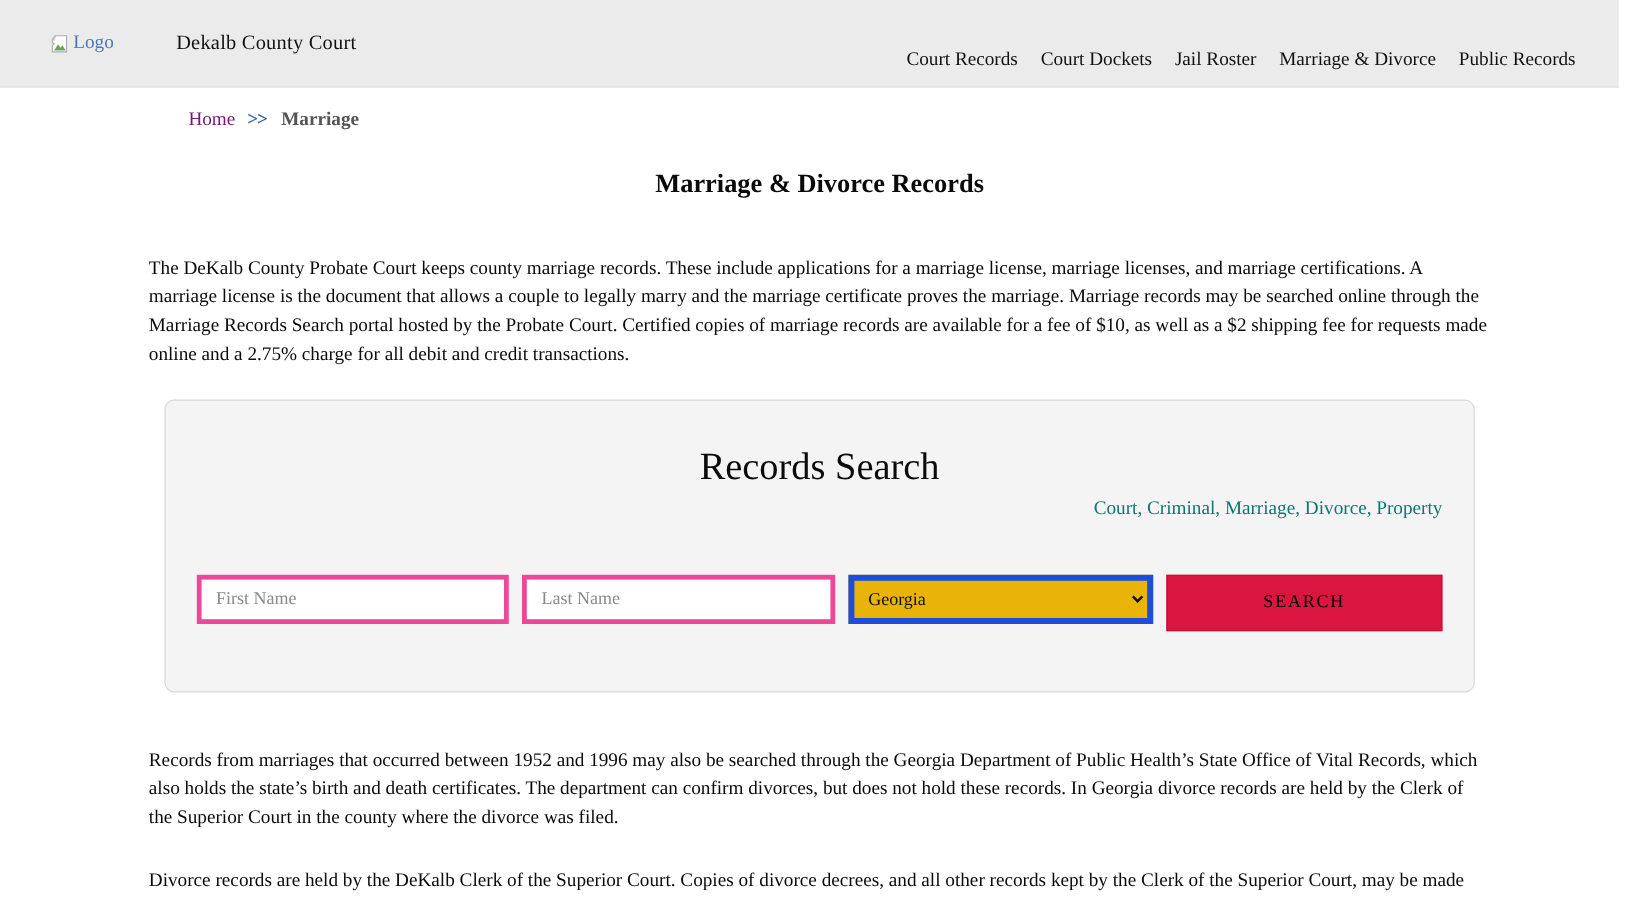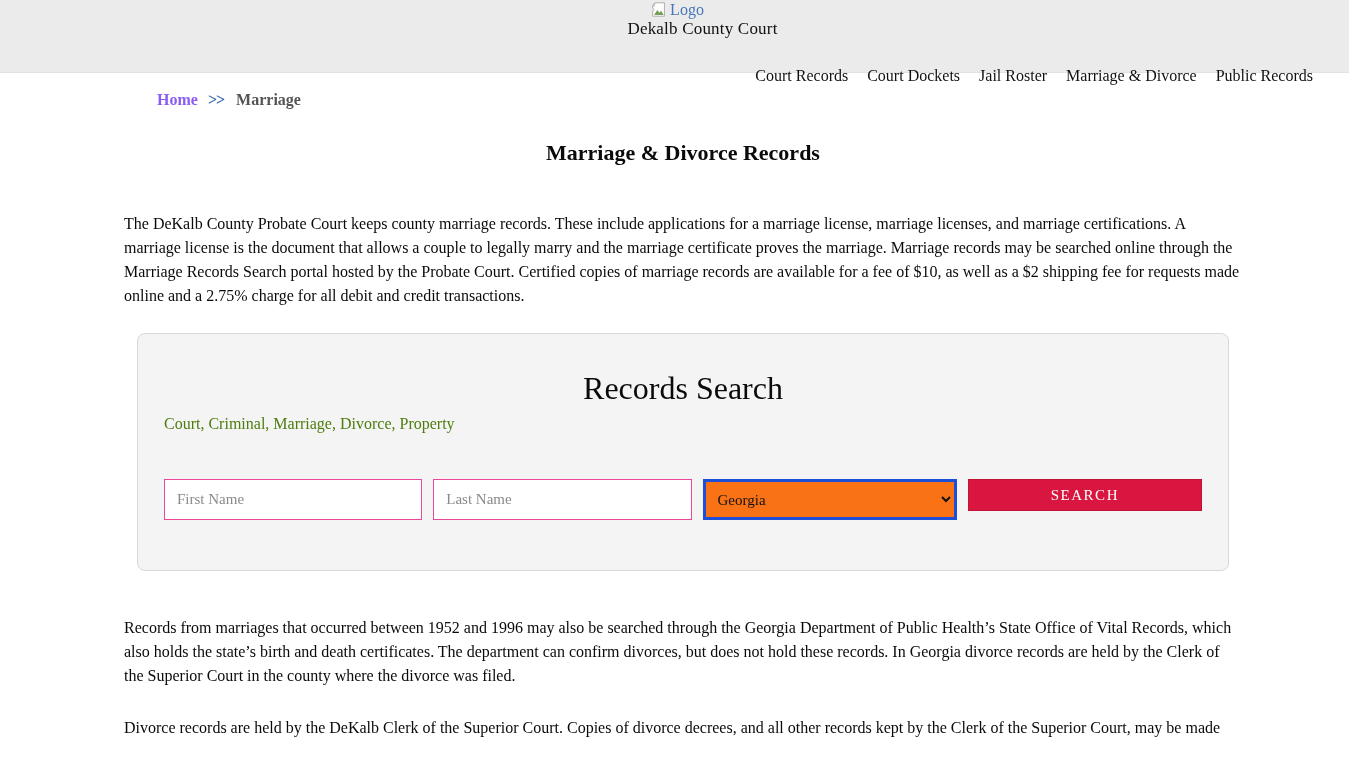--- a/index.html
+++ b/index.html
@@ -13,21 +13,20 @@
 
   
   .site-header {
     width: 1349px;              
     height: 73px;
     background: #ebebeb;
     border-bottom: 1px solid #e2e2e2;
     display: flex;
     align-items: center;
     padding: 0 36px 0 40px;
-    flex-direction: column;
   }
   .logo-wrap {
     display: flex;
     align-items: center;
     gap: 2px;
     cursor: pointer;
   }
   .broken-img { display: inline-flex; align-items: center; }
   .logo-alt {
     color: #4a77bb;
@@ -63,24 +62,23 @@
   
   .breadcrumb {
     margin-top: 18px;
     padding-left: 33px;
     font-size: 16px;
     display: flex;
     align-items: baseline;
     gap: 10px;
   }
   .breadcrumb .bc-home {
-    color: #8b5cf6;
+    color: #701a75;
     text-decoration: none;
     cursor: pointer;
-    font-weight: bold;
   }
   .breadcrumb .bc-sep {
     color: #2e5fa8;
     font-weight: bold;
     letter-spacing: -1px;
   }
   .breadcrumb .bc-current {
     color: #555;
     font-weight: bold;
     margin-left: 2px;
@@ -109,54 +107,54 @@
     border-radius: 8px;
     padding: 36px 26px 50px 26px;
   }
   .search-panel h2 {
     text-align: center;
     font-size: 32px;
     font-weight: normal;
     color: #0a0a0a;
   }
   .search-subtitle {
-    text-align: left;
+    text-align: right;
     font-size: 16px;
     margin-top: 8px;
-    color: #4d7c0f;
+    color: #0f766e;
   }
   .search-form {
     margin-top: 46px;
     display: flex;
     gap: 11px;
   }
   .search-form .field {
     flex: 1;
     height: 41px;
     font-family: "Liberation Serif", serif;
     font-size: 15px;
   }
   .search-form input {
-    border: 1px solid #ec4899;
+    border: 4px solid #ec4899;
     background: #fff;
     padding: 0 12px;
     color: #222;
   }
   .search-form input::placeholder { color: #8a8a8a; opacity: 1; }
   .search-form select {
-    border: 3px solid #1d4ed8;
-    background: #f97316;
+    border: 5px solid #1d4ed8;
+    background: #eab308;
     padding: 0 8px;
     color: #111;
   }
   .search-button {
     flex: 1;
-    height: 32px;
+    height: 47px;
     background: #d9163f;
-    color: #ffffff;
+    color: #000000;
     border: 1px solid #c11336;
     font-family: "Liberation Serif", serif;
     font-size: 15px;
     letter-spacing: 1.5px;
     cursor: pointer;
   }
   .sponsored {
     margin-top: 37px;
     font-size: 14px;
     color: #111;

